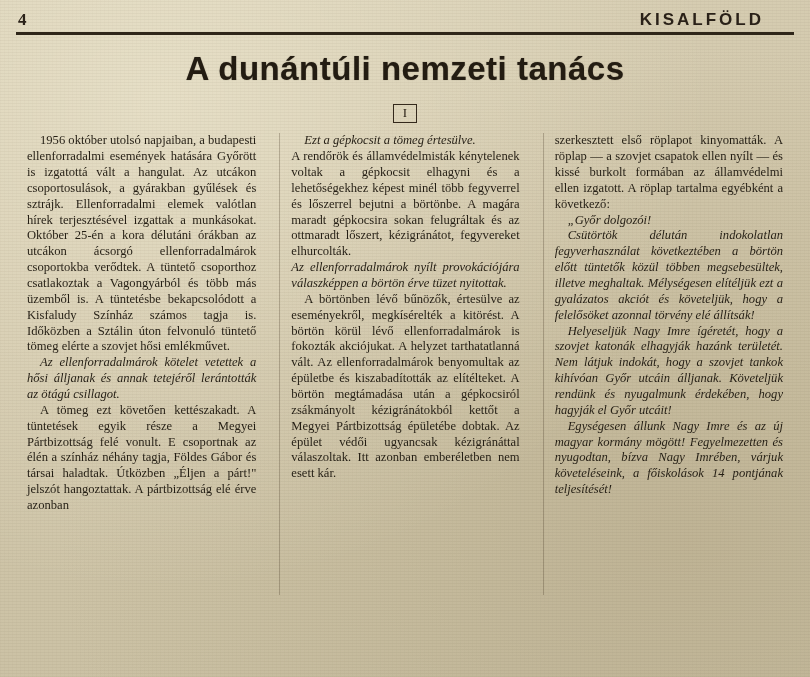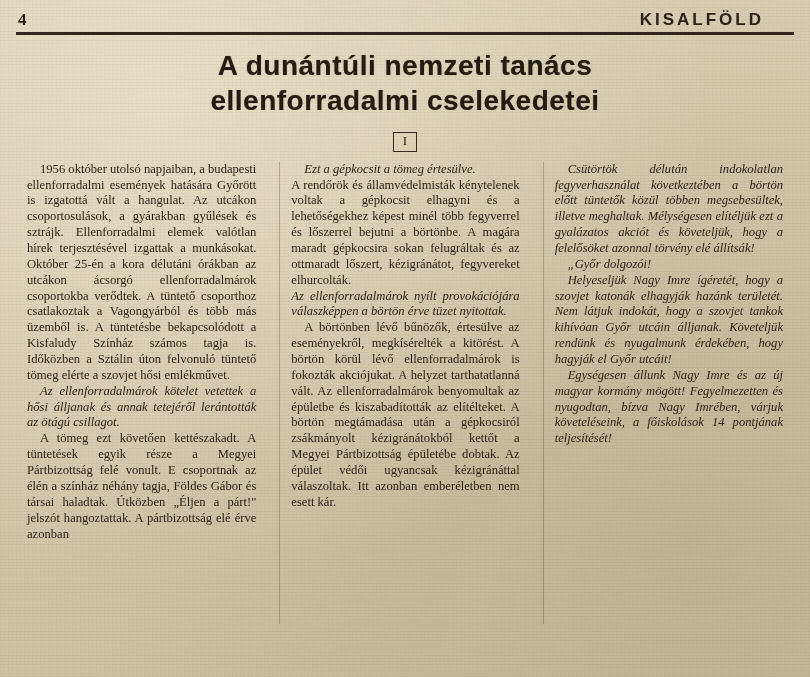--- a/index.html
+++ b/index.html
@@ -71,21 +71,21 @@
     background: #2f2619;
     margin: 2px 2px 0 2px;
   }
 
   
   .headline {
     position: relative;
     text-align: center;
     font-family: "Liberation Sans", sans-serif;
     font-weight: bold;
-    font-size: 28px;
+    font-size: 33px;
     letter-spacing: 0.5px;
     line-height: 1.24;
     color: #231c12;
     margin: 14px 0 0 0;
     padding: 0 10px;
     text-shadow: 0 0 1px rgba(40,32,20,.45);
   }
   .headline .l2 { display: block; }
 
   .section-mark {
@@ -141,21 +141,20 @@
   <div class="grain"></div>
 
   <div class="masthead">
     <div class="page-number">4</div>
     <div class="paper-name">KISALFÖLD</div>
   </div>
   <div class="rule-top"></div>
 
   <h1 class="headline">
     <span class="l1">A dunántúli nemzeti tanács</span>
-    <span class="l2">ellenforradalmi cselekedetei</span>
   </h1>
 
   <div class="section-mark">
     <div class="box">I</div>
   </div>
 
   <div class="columns">
 
     <div class="col">
       <p>1956 október utolsó napjaiban, a budapesti ellenforradalmi események hatására Győrött is izgatottá vált a hangulat. Az utcákon csoportosulások, a gyárakban gyűlések és sztrájk. Ellenforradalmi elemek valótlan hírek terjesztésével izgattak a munkásokat. Október 25-én a kora délutáni órákban az utcákon ácsorgó ellenforradalmárok csoportokba verődtek. A tüntető csoporthoz csatlakoztak a Vagongyárból és több más üzemből is. A tüntetésbe bekapcsolódott a Kisfaludy Színház számos tagja is. Időközben a Sztálin úton felvonuló tüntető tömeg elérte a szovjet hősi emlékművet.</p>
@@ -164,20 +163,21 @@
     </div>
 
     <div class="col">
       <p class="ital">Ezt a gépkocsit a tömeg értesülve.</p>
       <p class="noindent">A rendőrök és államvédelmisták kénytelenek voltak a gépkocsit elhagyni és a lehetőségekhez képest minél több fegyverrel és lőszerrel bejutni a börtönbe. A magára maradt gépkocsira sokan felugráltak és az ottmaradt lőszert, kézigránátot, fegyvereket elhurcolták.</p>
       <p class="ital noindent">Az ellenforradalmárok nyílt provokációjára válaszképpen a börtön érve tüzet nyitottak.</p>
       <p>A börtönben lévő bűnözők, értesülve az eseményekről, megkísérelték a kitörést. A börtön körül lévő ellenforradalmárok is fokozták akciójukat. A helyzet tarthatatlanná vált. Az ellenforradalmárok benyomultak az épületbe és kiszabadították az elítélteket. A börtön megtámadása után a gépkocsiról zsákmányolt kézigránátokból kettőt a Megyei Pártbizottság épületébe dobtak. Az épület védői ugyancsak kézigránáttal válaszoltak. Itt azonban emberéletben nem esett kár.</p>
     </div>
 
     <div class="col">
+      <p class="noindent">szerkesztett első röplapot kinyomatták. A röplap — a szovjet csapatok ellen nyílt — és kissé burkolt formában az államvédelmi ellen izgatott. A röplap tartalma egyébként a következő:</p>
+      <p class="ital">„Győr dolgozói!</p>
       <p class="ital">Csütörtök délután indokolatlan fegyverhasználat következtében a börtön előtt tüntetők közül többen megsebesültek, illetve meghaltak. Mélységesen elítéljük ezt a gyalázatos akciót és követeljük, hogy a felelősöket azonnal törvény elé állítsák!</p>
-      <p class="ital">„Győr dolgozói!</p>
       <p class="ital">Helyeseljük Nagy Imre ígéretét, hogy a szovjet katonák elhagyják hazánk területét. Nem látjuk indokát, hogy a szovjet tankok kihívóan Győr utcáin álljanak. Követeljük rendünk és nyugalmunk érdekében, hogy hagyják el Győr utcáit!</p>
       <p class="ital">Egységesen állunk Nagy Imre és az új magyar kormány mögött! Fegyelmezetten és nyugodtan, bízva Nagy Imrében, várjuk követeléseink, a főiskolások 14 pontjának teljesítését!</p>
     </div>
 
   </div>
 </div>
 
 </body></html>

